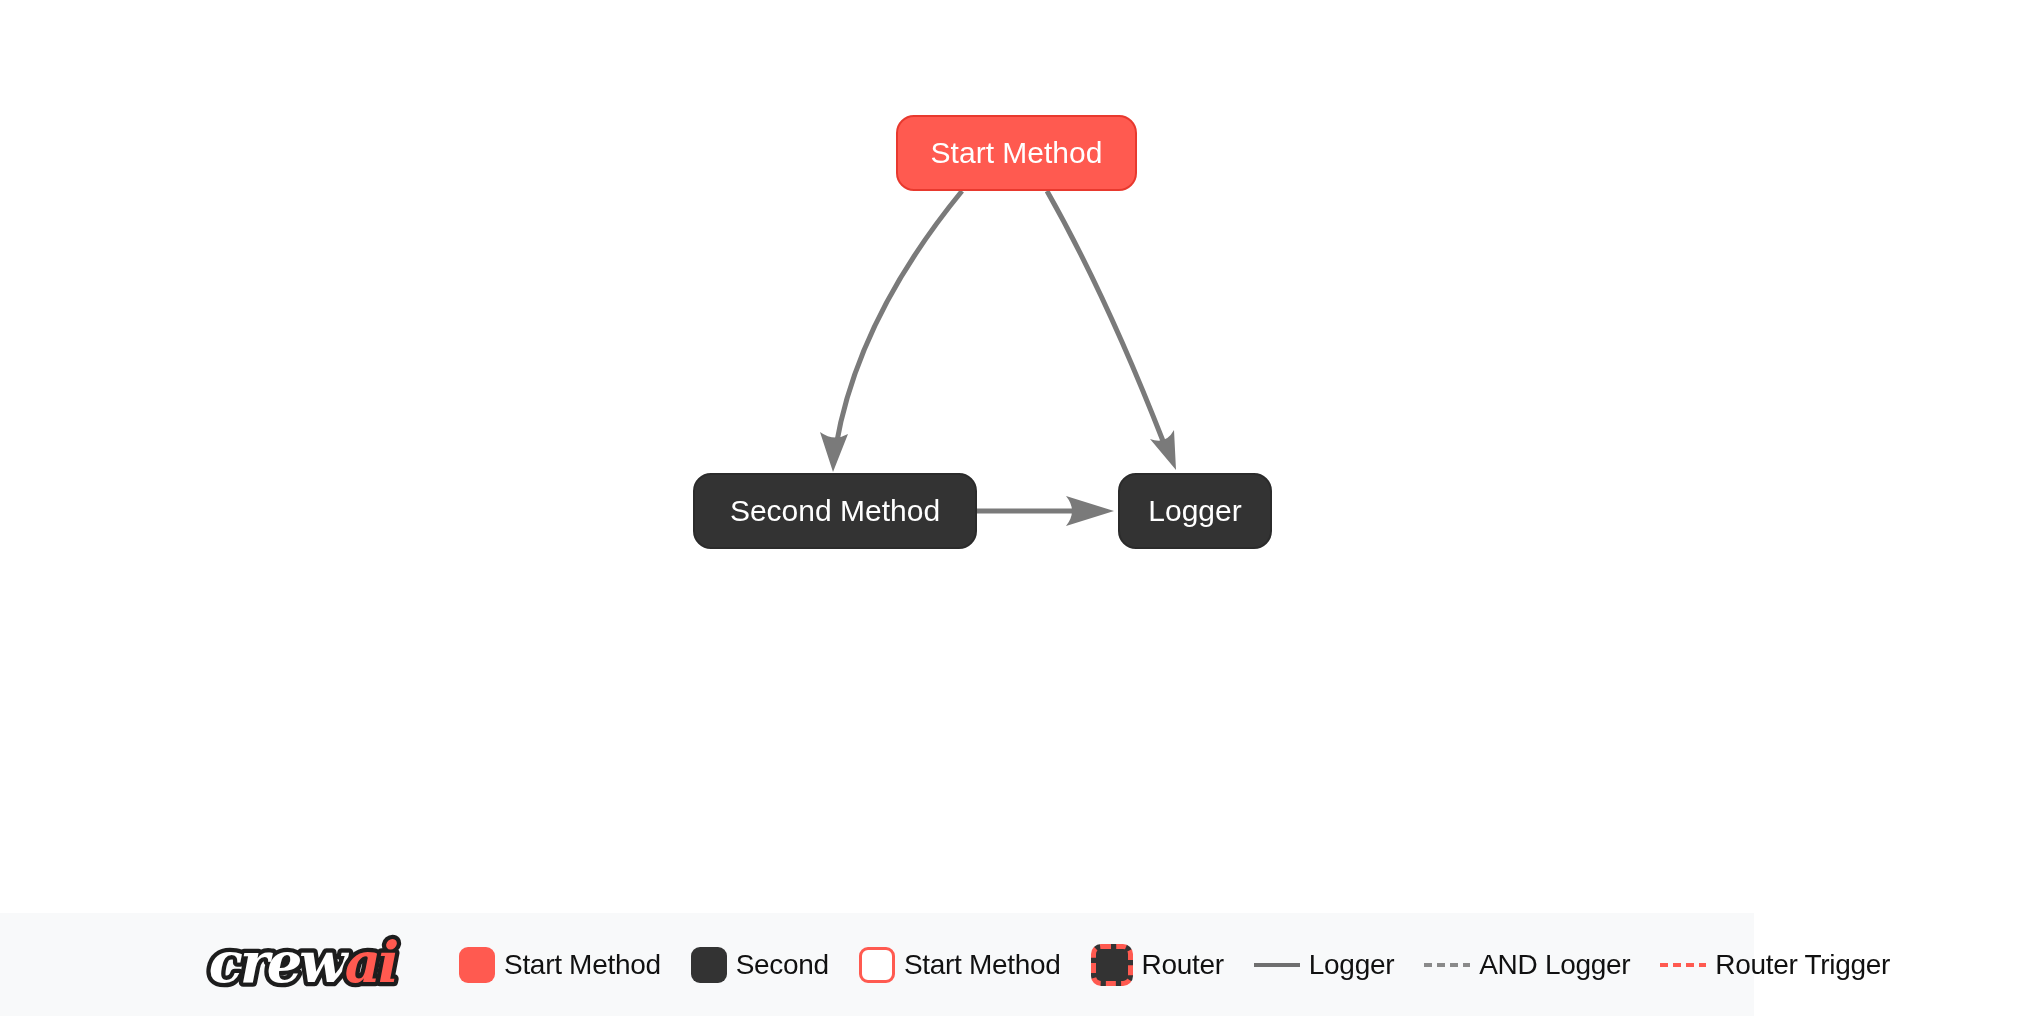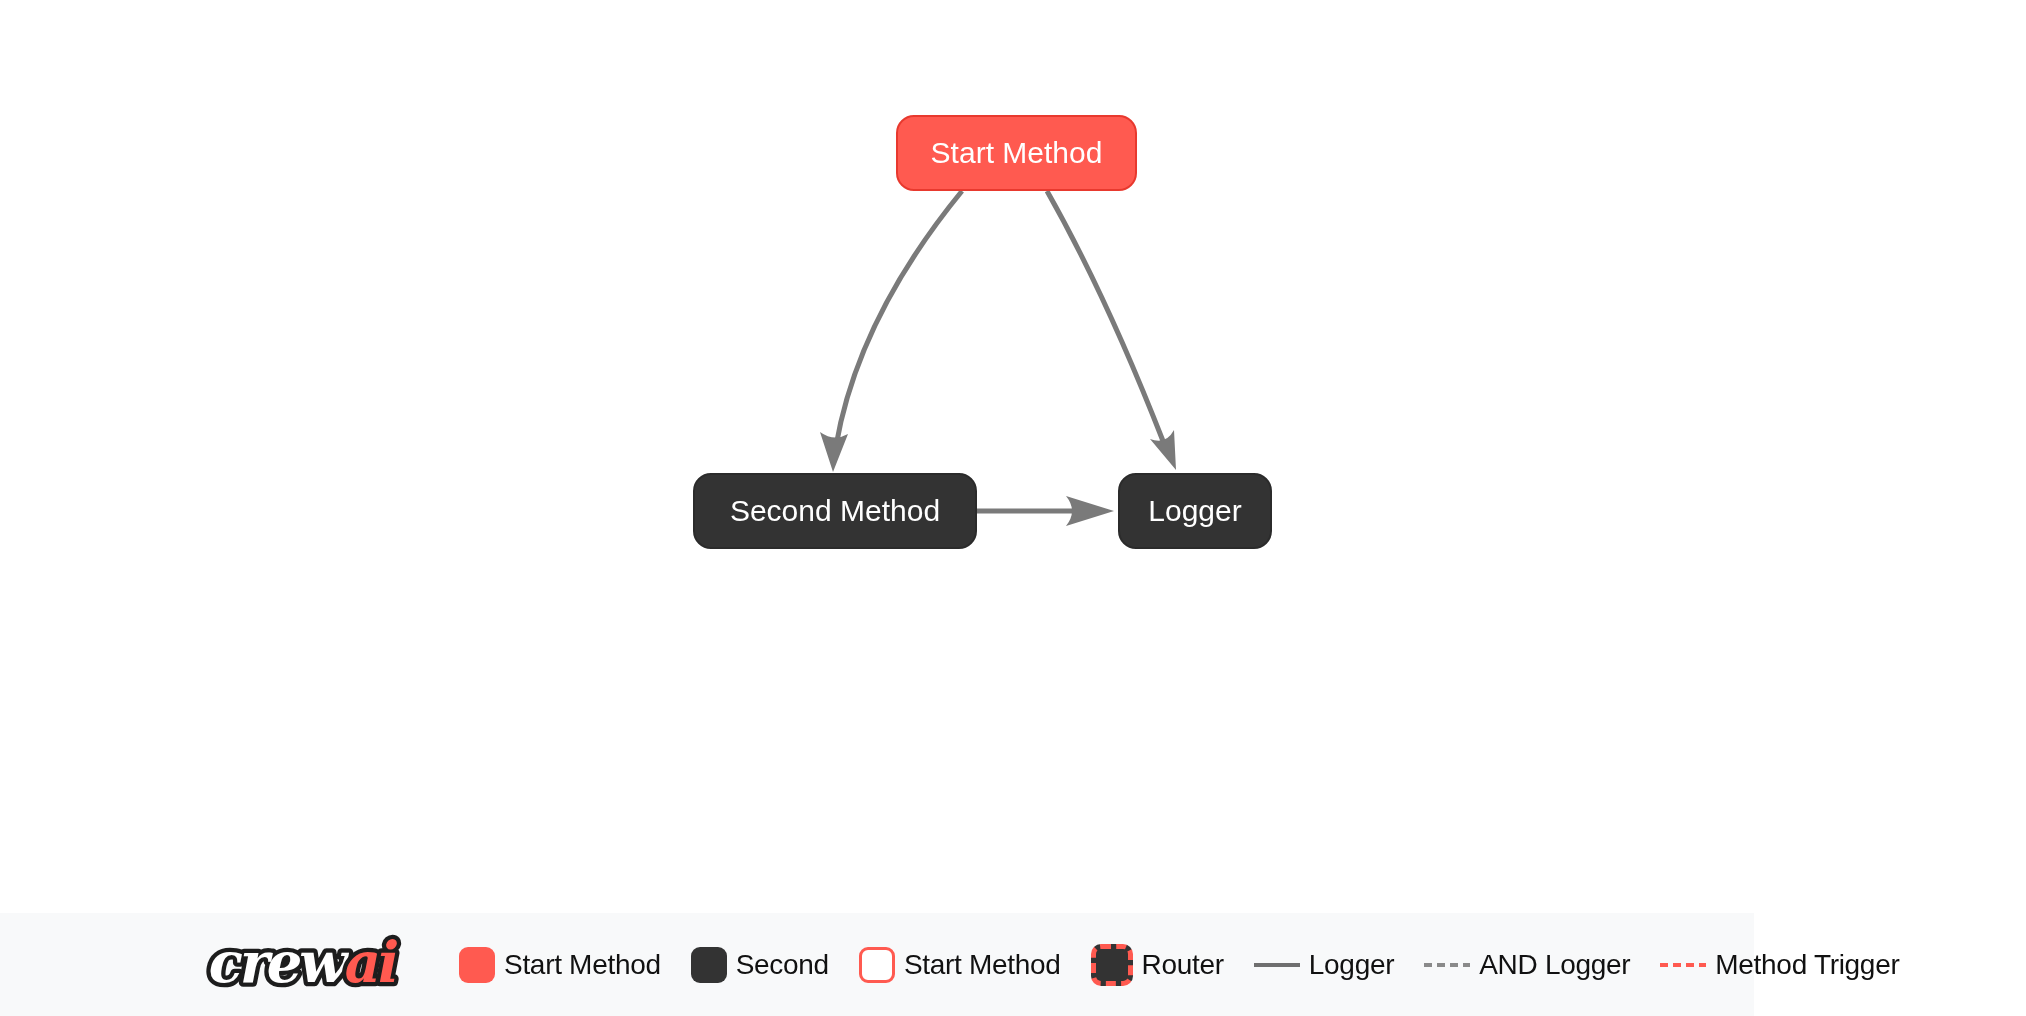--- a/index.html
+++ b/index.html
@@ -121,18 +121,18 @@
         <span class="legend-label">Logger</span>
       </div>
 
       <div class="legend-item">
         <span class="sw sw-dash"></span>
         <span class="legend-label">AND Logger</span>
       </div>
 
       <div class="legend-item">
         <span class="sw sw-dash-red"></span>
-        <span class="legend-label">Method Trigger</span>
+        <span class="legend-label">Router Trigger</span>
       </div>
 
     </div>
   </div>
 </div>
 
 </body></html>

